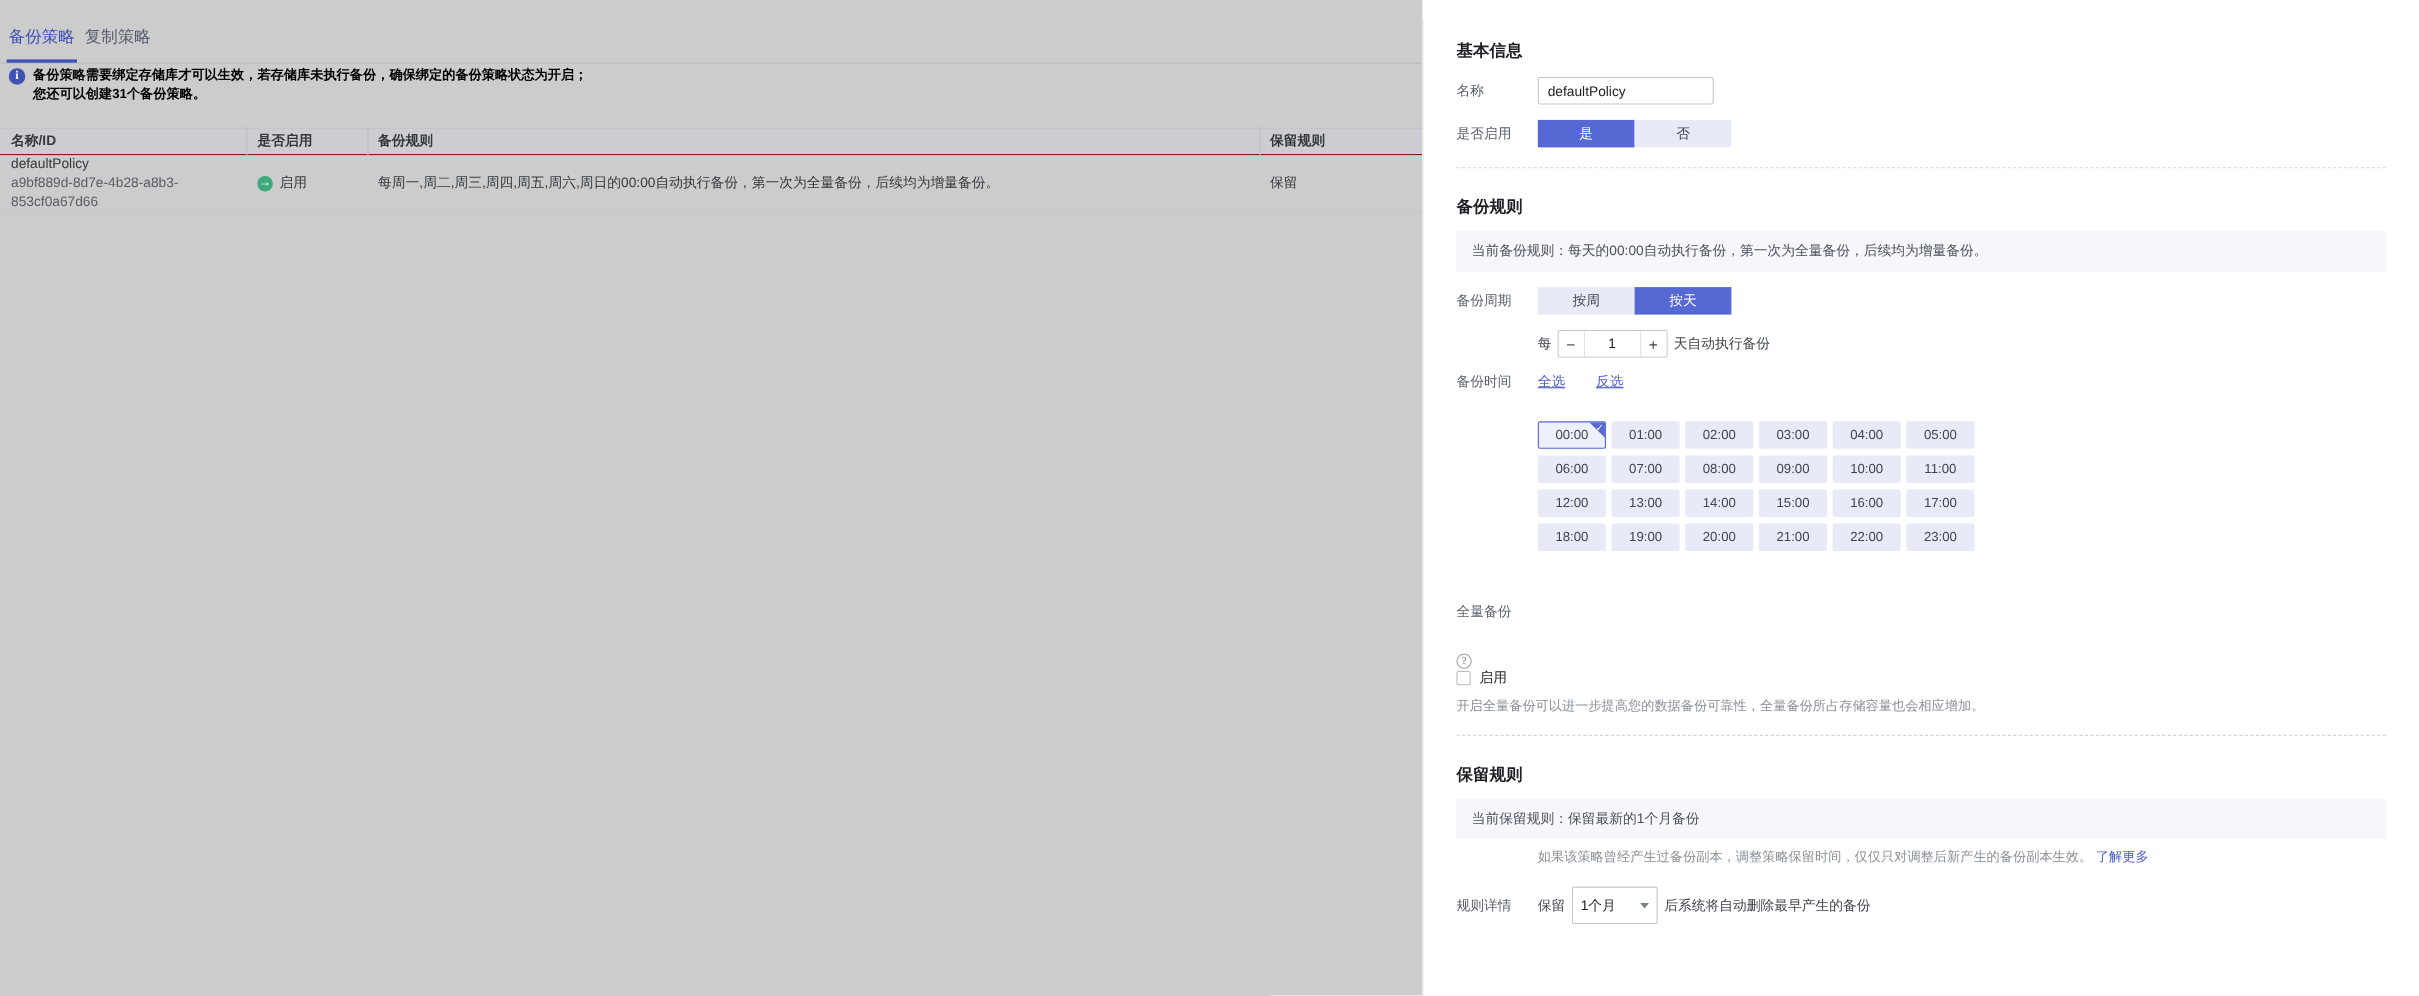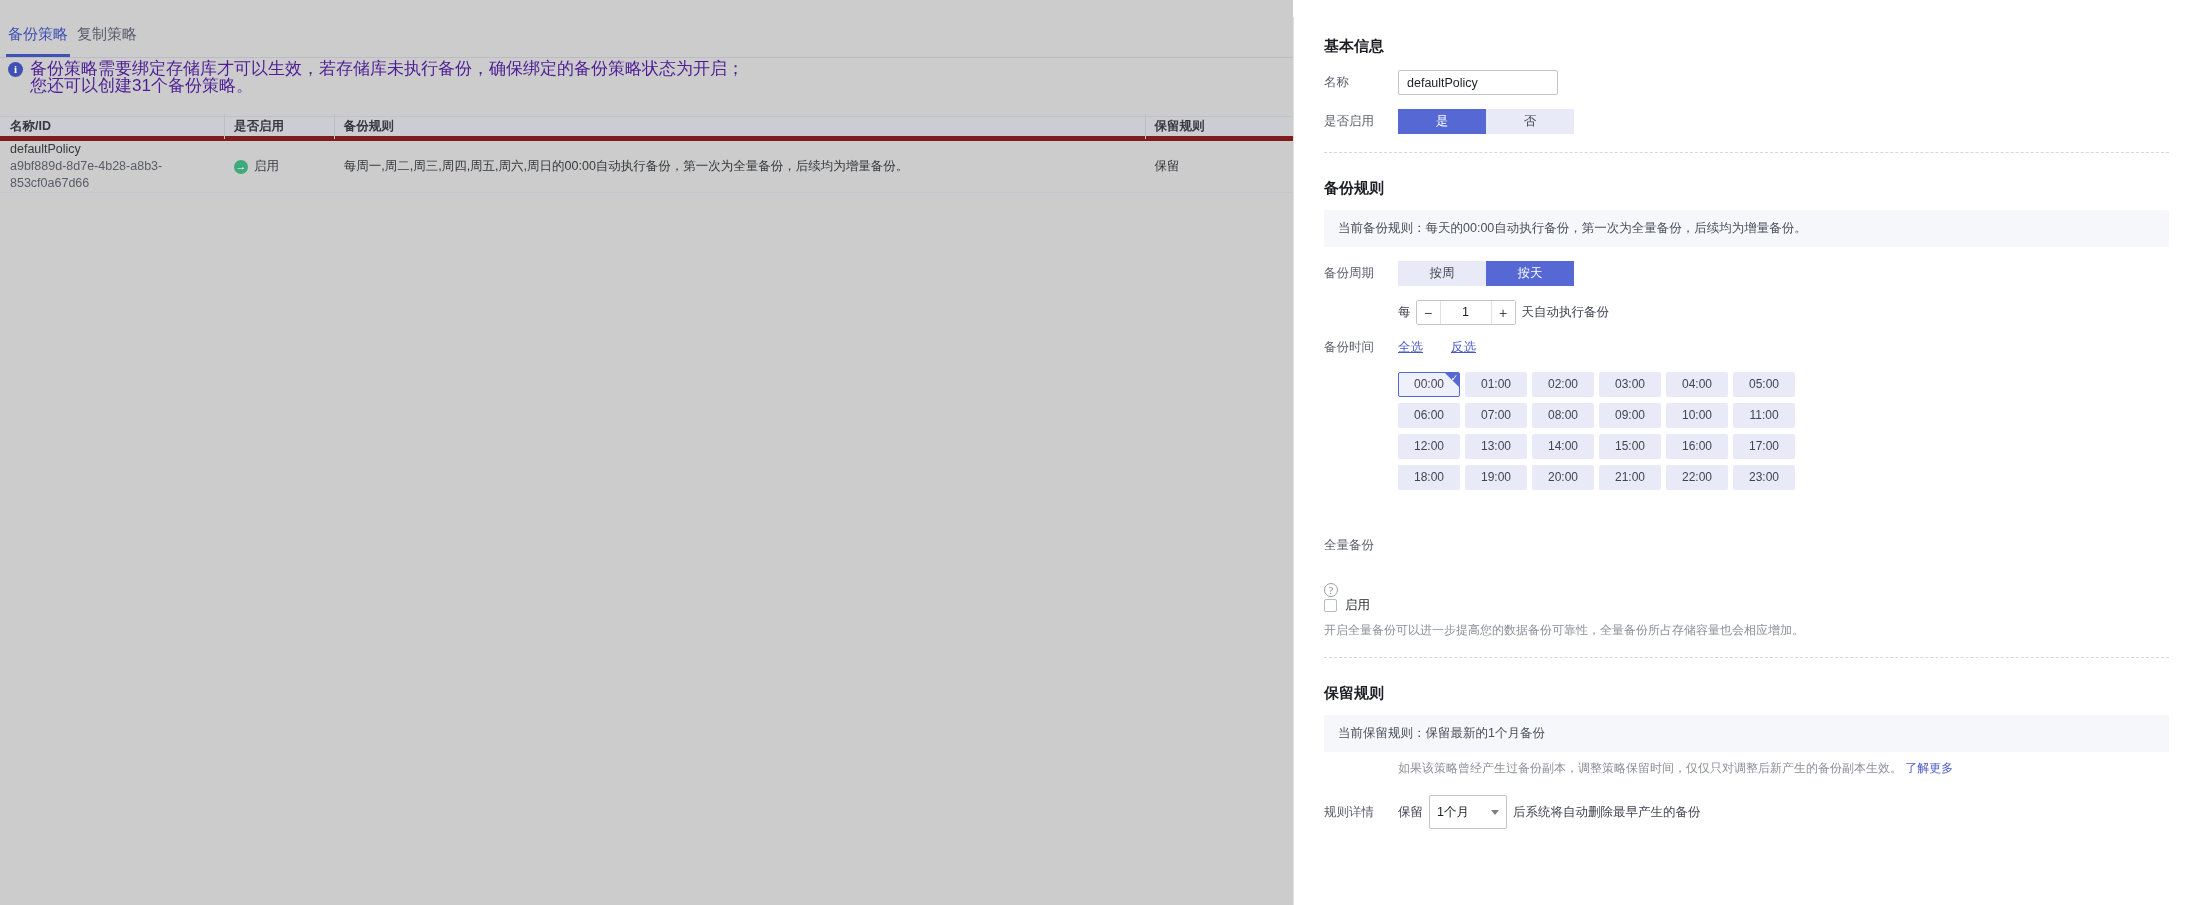--- a/index.html
+++ b/index.html
@@ -43,30 +43,30 @@
     position: absolute; left: 0; top: 52px; width: 1293px; padding: 8px 0 8px 8px;
     display: flex; align-items: flex-start;
   }
   .banner-icon {
     width: 15px; height: 15px; border-radius: 50%;
     background: #3f51b5; color: #fff; font-size: 11px; font-weight: bold;
     line-height: 15px; text-align: center; flex: 0 0 auto; margin-top: 2px;
     font-family: "Liberation Serif", serif;
   }
   .banner-text {
-    margin-left: 7px; font-size: 17px; color: #4c1d95; line-height: 17px;
+    margin-left: 7px; font-size: 12px; color: #000000; line-height: 17px; font-weight: bold;
   }
 
   
   .tbl { position: absolute; left: 0; top: 116px; width: 1293px; }
   .tbl-head {
     display: flex; height: 25px; align-items: center;
     background: #cbcdd2;
     border-top: 1px solid #c0c2c8;
-    border-bottom: 5px solid #7f1d1d;
+    border-bottom: 1px solid #7f1d1d;
     font-size: 12.5px; color: #35383d; font-weight: bold;
   }
   .tbl-head .cell { padding-left: 10px; position: relative; }
   .tbl-head .cell + .cell::before {
     content: ""; position: absolute; left: 0; top: -4px; bottom: -4px;
     width: 1px; background: #bcbfc5;
   }
   .tbl-row {
     display: flex; min-height: 52px; align-items: center;
     border-bottom: 1px solid #c4c6cb;
@@ -163,21 +163,21 @@
   
   .links { display: flex; gap: 28px; }
   .link {
     font-size: 12.5px; color: #4a5bc4; cursor: pointer;
     text-decoration: underline;
   }
 
   
   .time-grid {
     display: flex; flex-wrap: wrap; gap: 6px 5px;
-    width: 550px; margin-top: 16px; padding-left: 104px;
+    width: 550px; margin-top: 27px; padding-left: 104px;
   }
   .time-cell {
     width: 62px; height: 25px; line-height: 25px; text-align: center;
     background: #e8ebf7; color: #41454f; font-size: 12px; cursor: pointer;
     border-radius: 2px; position: relative;
   }
   .time-cell.sel {
     border: 1px solid #5568d3; background: #eef1fb; line-height: 23px;
   }
   .time-cell.sel::after {

